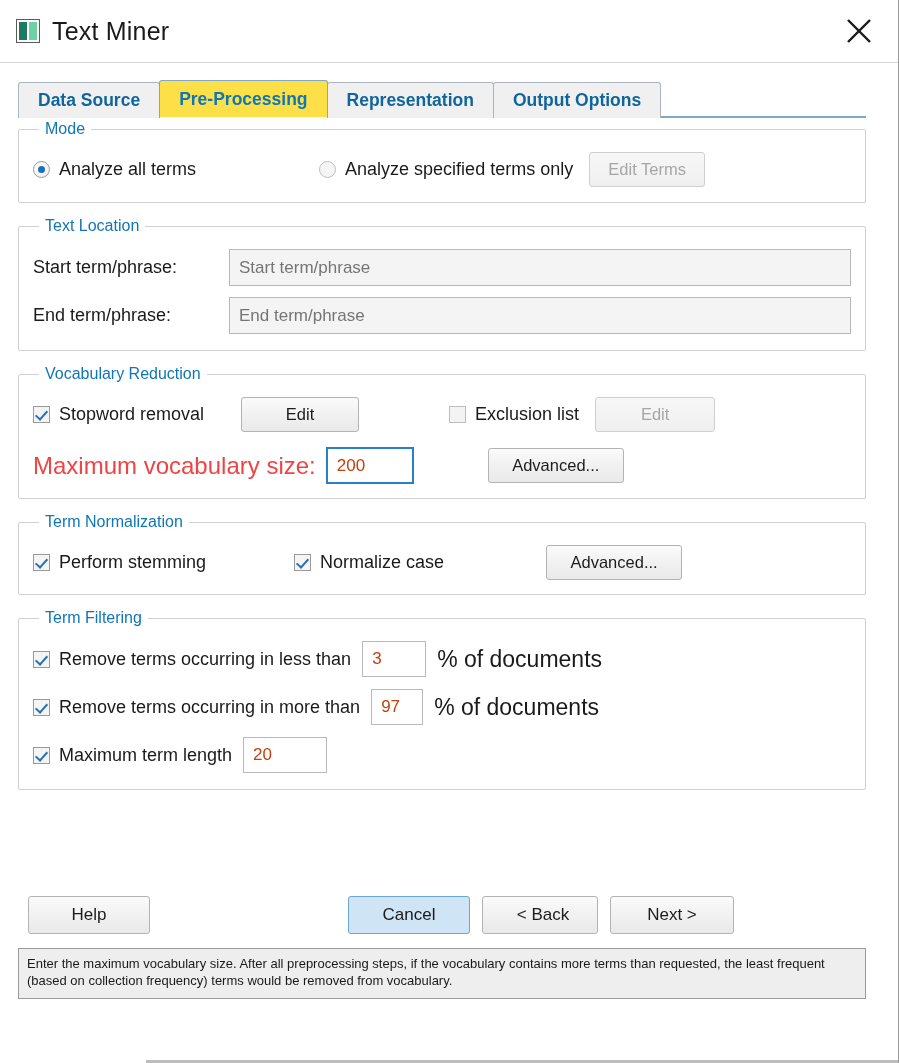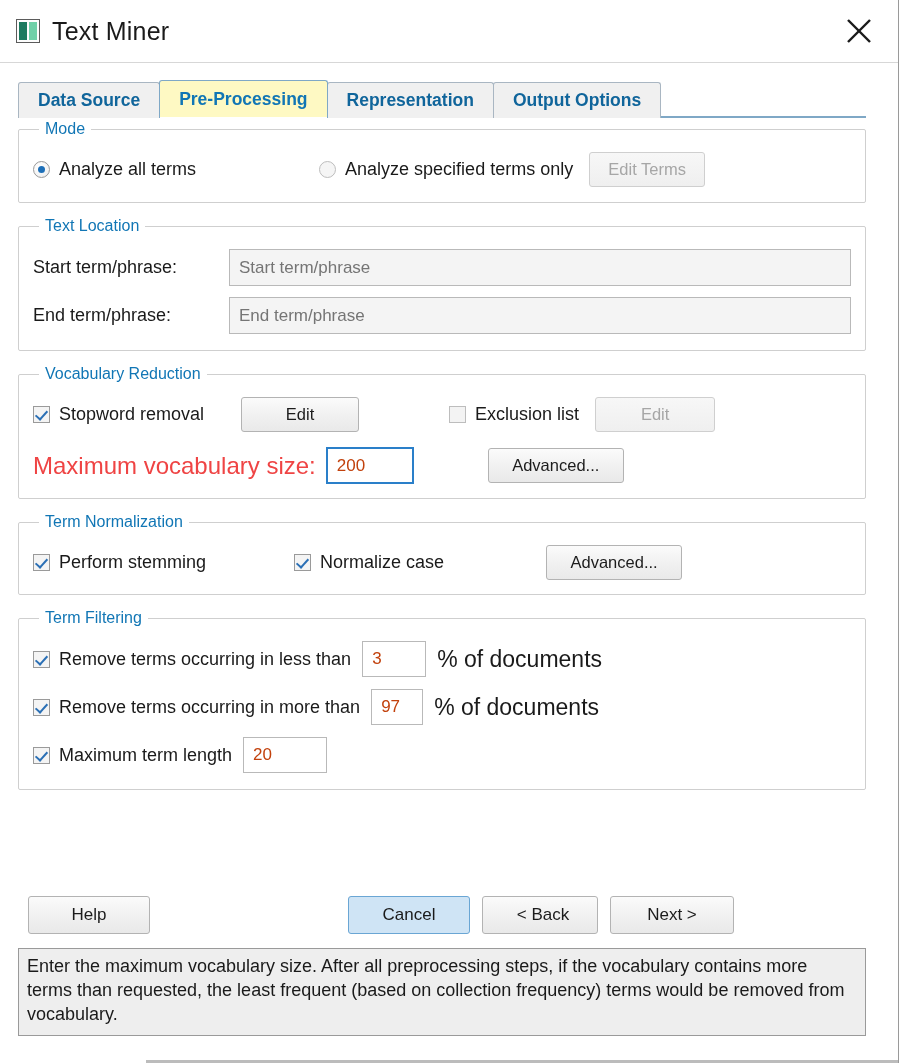--- a/index.html
+++ b/index.html
@@ -90,21 +90,21 @@
     background: #f0f0f0;
     border: 1px solid #a9b6c2;
     border-bottom: none;
     border-radius: 3px 3px 0 0;
     margin-right: -1px;
     cursor: pointer;
     box-sizing: border-box;
     z-index: 1;
   }
   .tab.active {
-    background: #fef9c3;
+    background: #fde047;
     color: #1176b5;
     z-index: 3;
     height: 38px;
     border-color: #7fa8c6;
   }
   .tab-underline {
     position: absolute;
     left: 18px;
     right: 32px;
     top: 116px;
@@ -297,21 +297,21 @@
   #back-btn { width: 116px; margin-left: 12px; padding-left: 20px; }
   #next-btn { width: 124px; margin-left: 12px; }
   #finish-btn { width: 118px; margin-left: 12px; }
 
   
   .hint {
     margin: 14px 0 0 0;
     border: 1px solid #9a9a9a;
     background: #eeeeee;
     padding: 6px 8px 8px 8px;
-    font-size: 18px;
+    font-size: 13px;
     line-height: 1.33;
     color: #1a1a1a;
     box-sizing: border-box;
   }
   .bottom-edge {
     position: absolute;
     left: 146px;
     right: 0;
     bottom: 0;
     height: 3px;

